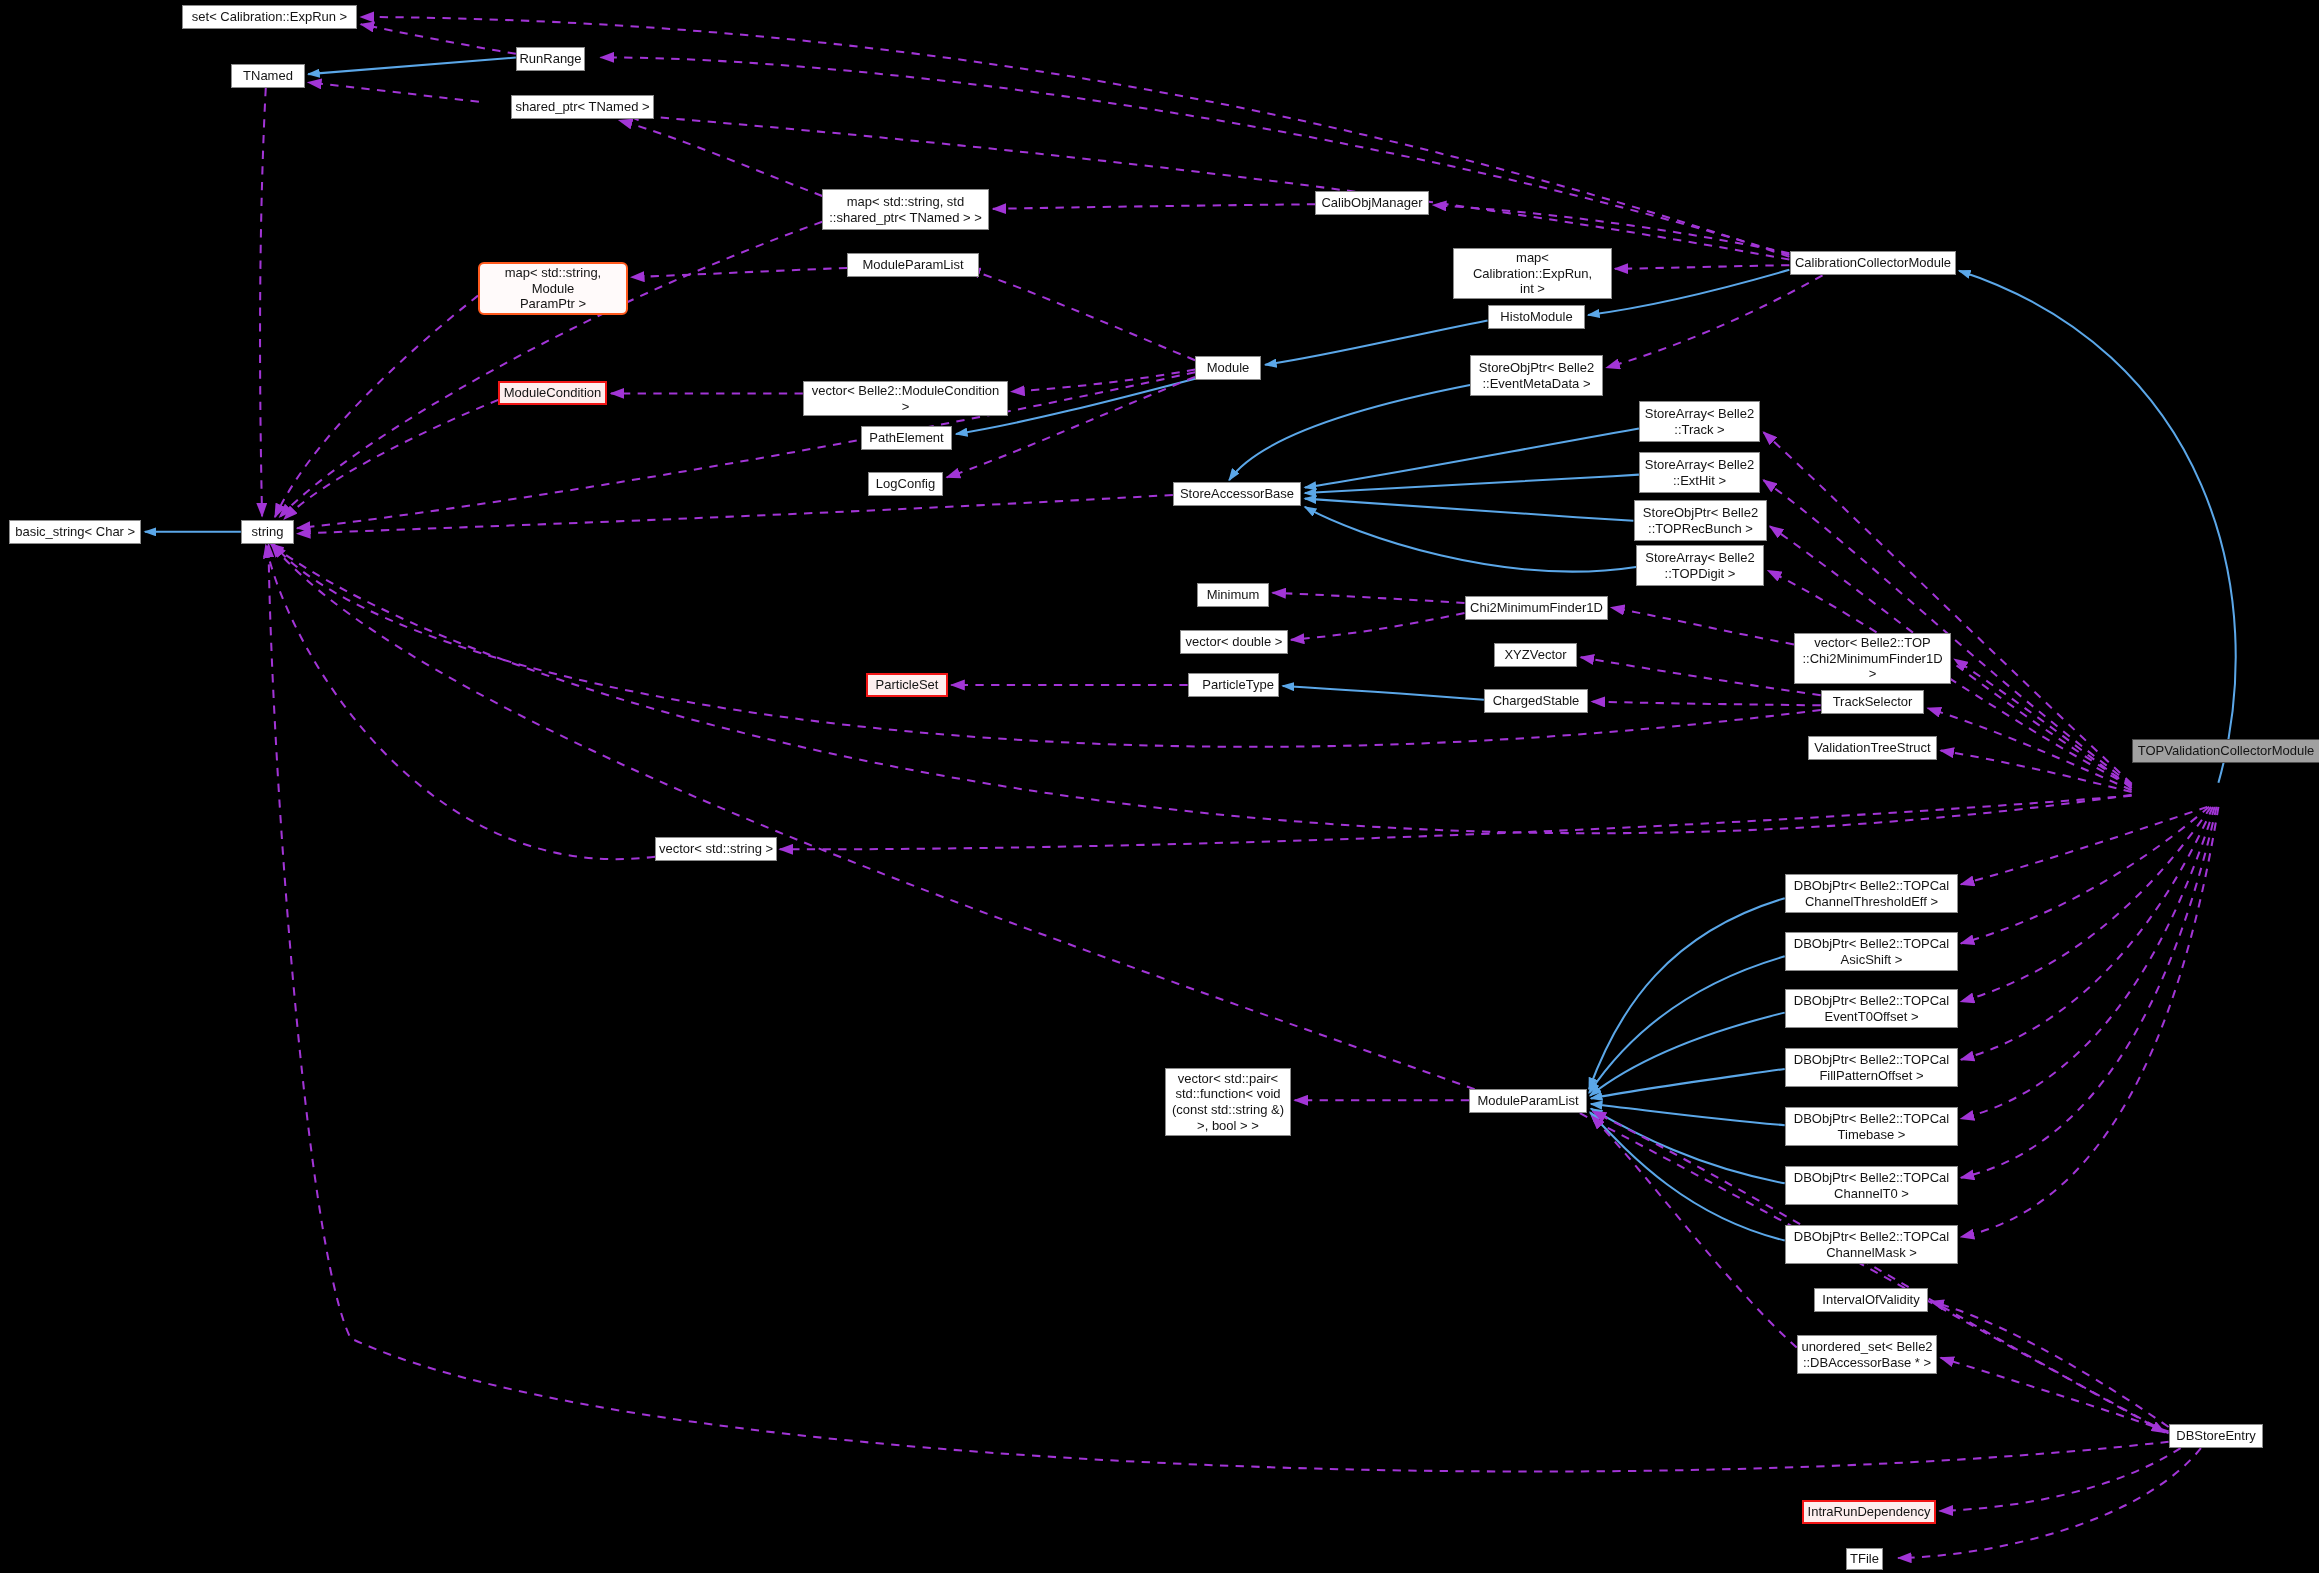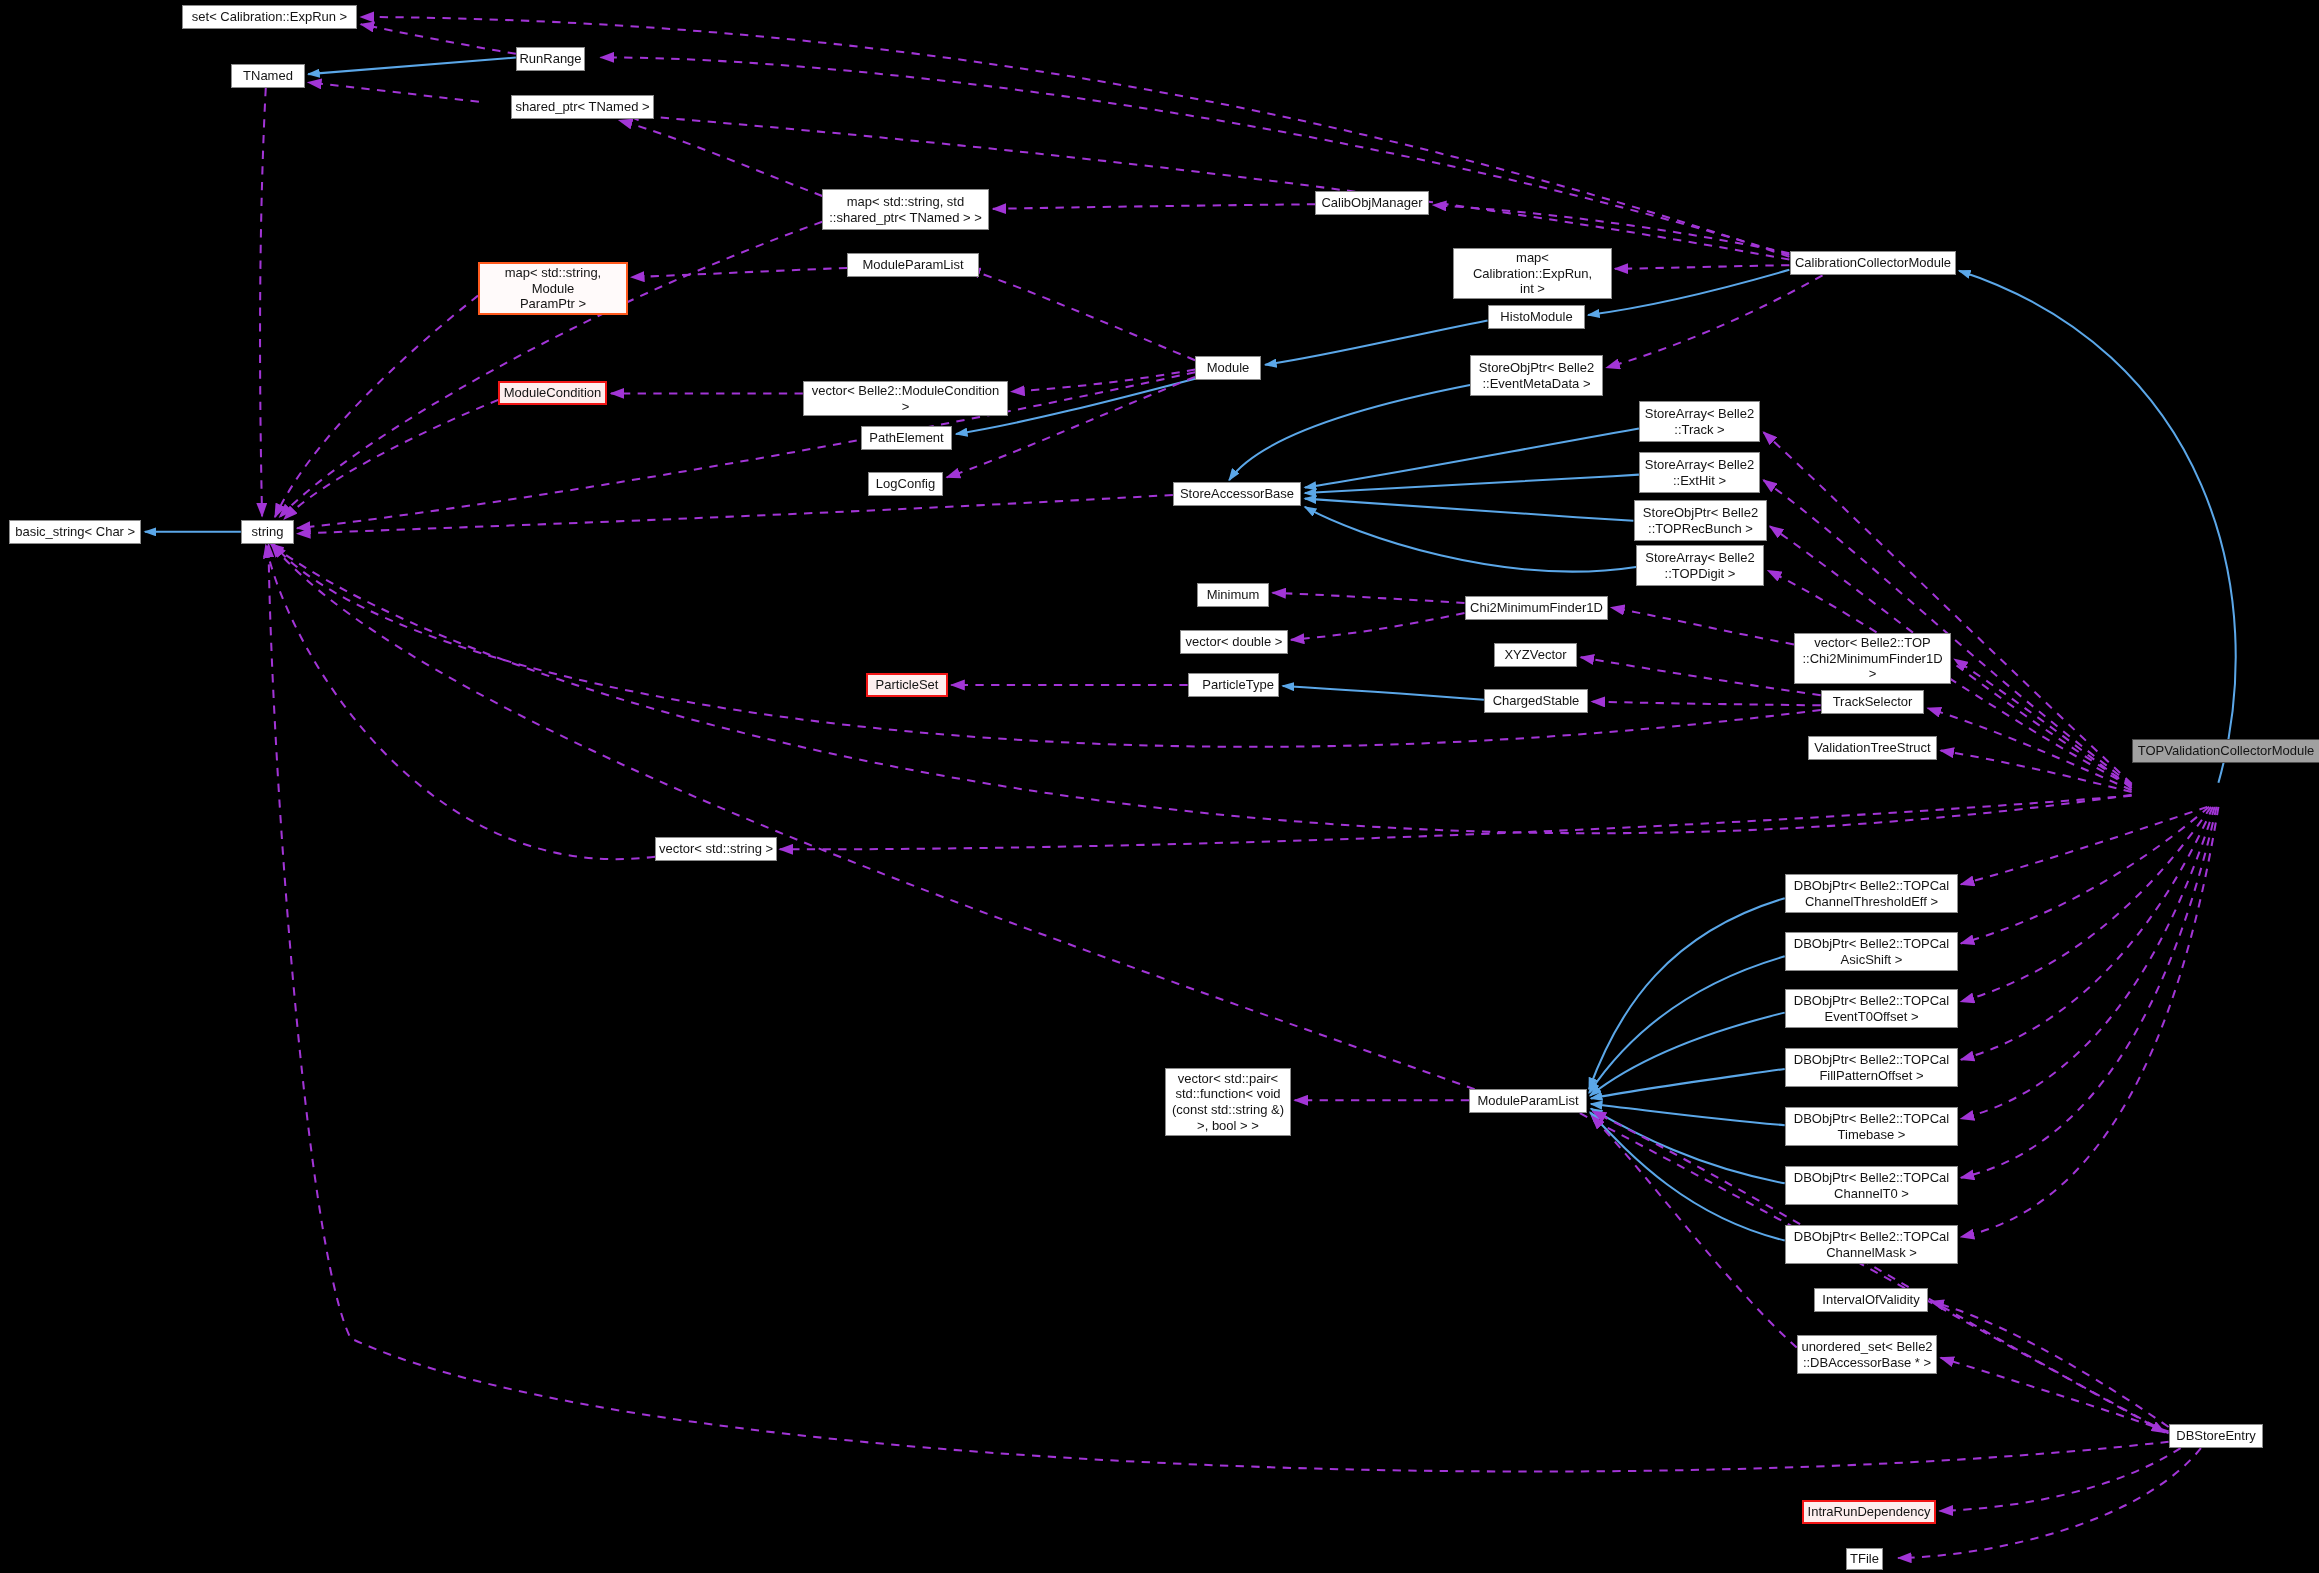--- a/index.html
+++ b/index.html
@@ -110,21 +110,21 @@
       <div class="node" style="left: 182px; top: 4.6px; width: 175px; min-height: 24px;">set&lt; Calibration::ExpRun &gt;</div>
       <div class="node" style="left: 231px; top: 64px; width: 74px; min-height: 24px;">TNamed</div>
       <div class="node" style="left: 516px; top: 47px; width: 69px; min-height: 24px;">RunRange</div>
       <div class="node" style="left: 479px; top: 95px; width: 143px; min-height: 24px; margin-left: 32px;">shared_ptr&lt; TNamed &gt;</div>
       <div class="node" style="left: 822px; top: 189px; width: 167px; min-height: 41px;">map&lt; std::string, std
 ::shared_ptr&lt; TNamed &gt; &gt;</div>
       <div class="node" style="left: 1315px; top: 191px; width: 114px; min-height: 24px;">CalibObjManager</div>
       <div class="node" style="left: 1453px; top: 248px; width: 159px; min-height: 41px;">map&lt; Calibration::ExpRun,
 int &gt;</div>
       <div class="node" style="left: 1790px; top: 251px; width: 166px; min-height: 24px;">CalibrationCollectorModule</div>
-      <div class="node orange" style="left: 478px; top: 262px; width: 150px; min-height: 41px;">map&lt; std::string, Module
+      <div class="node orange" style="left: 478px; top: 262px; width: 150px; min-height: 41px; border-radius: 6px;">map&lt; std::string, Module
 ParamPtr &gt;</div>
       <div class="node" style="left: 847px; top: 253px; width: 132px; min-height: 24px;">ModuleParamList</div>
       <div class="node" style="left: 1488px; top: 305px; width: 97px; min-height: 24px;">HistoModule</div>
       <div class="node" style="left: 1195px; top: 356px; width: 66px; min-height: 24px;">Module</div>
       <div class="node" style="left: 1470px; top: 355px; width: 133px; min-height: 41px;">StoreObjPtr&lt; Belle2
 ::EventMetaData &gt;</div>
       <div class="node red" style="left: 498px; top: 381px; width: 109px; min-height: 24px;">ModuleCondition</div>
       <div class="node" style="left: 803px; top: 381px; width: 205px; min-height: 24px;">vector&lt; Belle2::ModuleCondition &gt;</div>
       <div class="node" style="left: 861px; top: 426px; width: 91px; min-height: 24px;">PathElement</div>
       <div class="node" style="left: 868px; top: 472px; width: 75px; min-height: 24px;">LogConfig</div>

